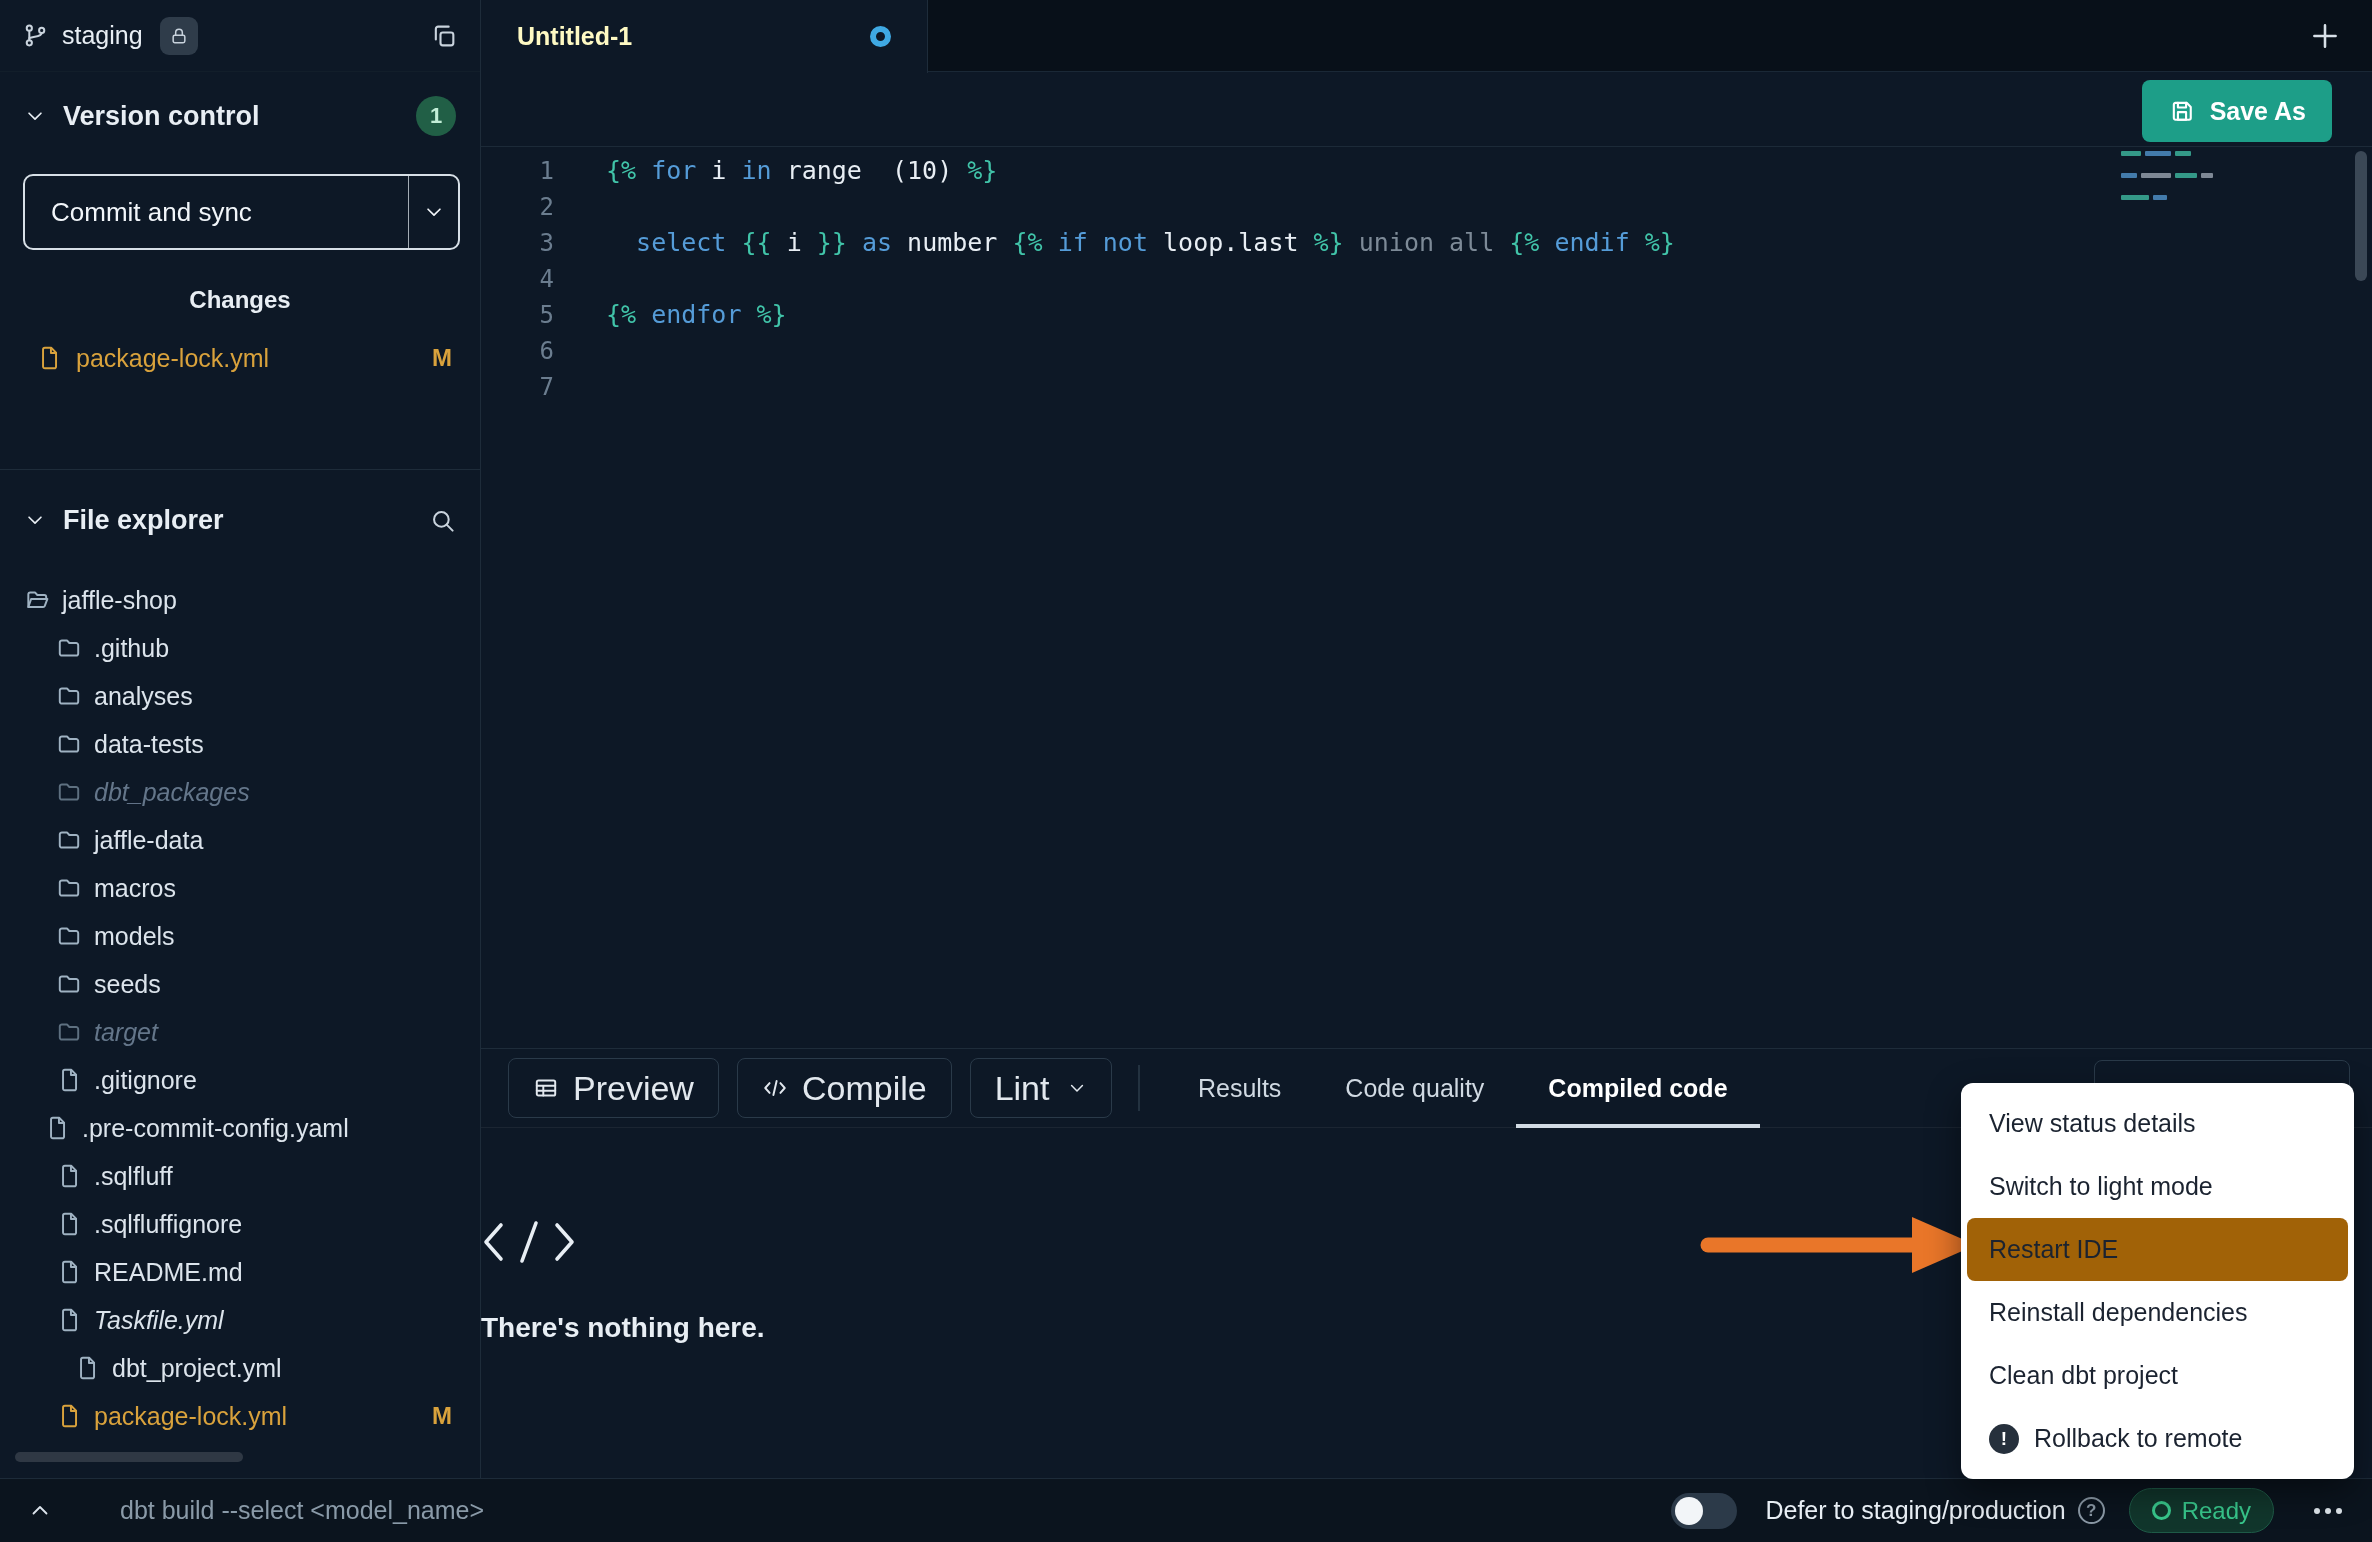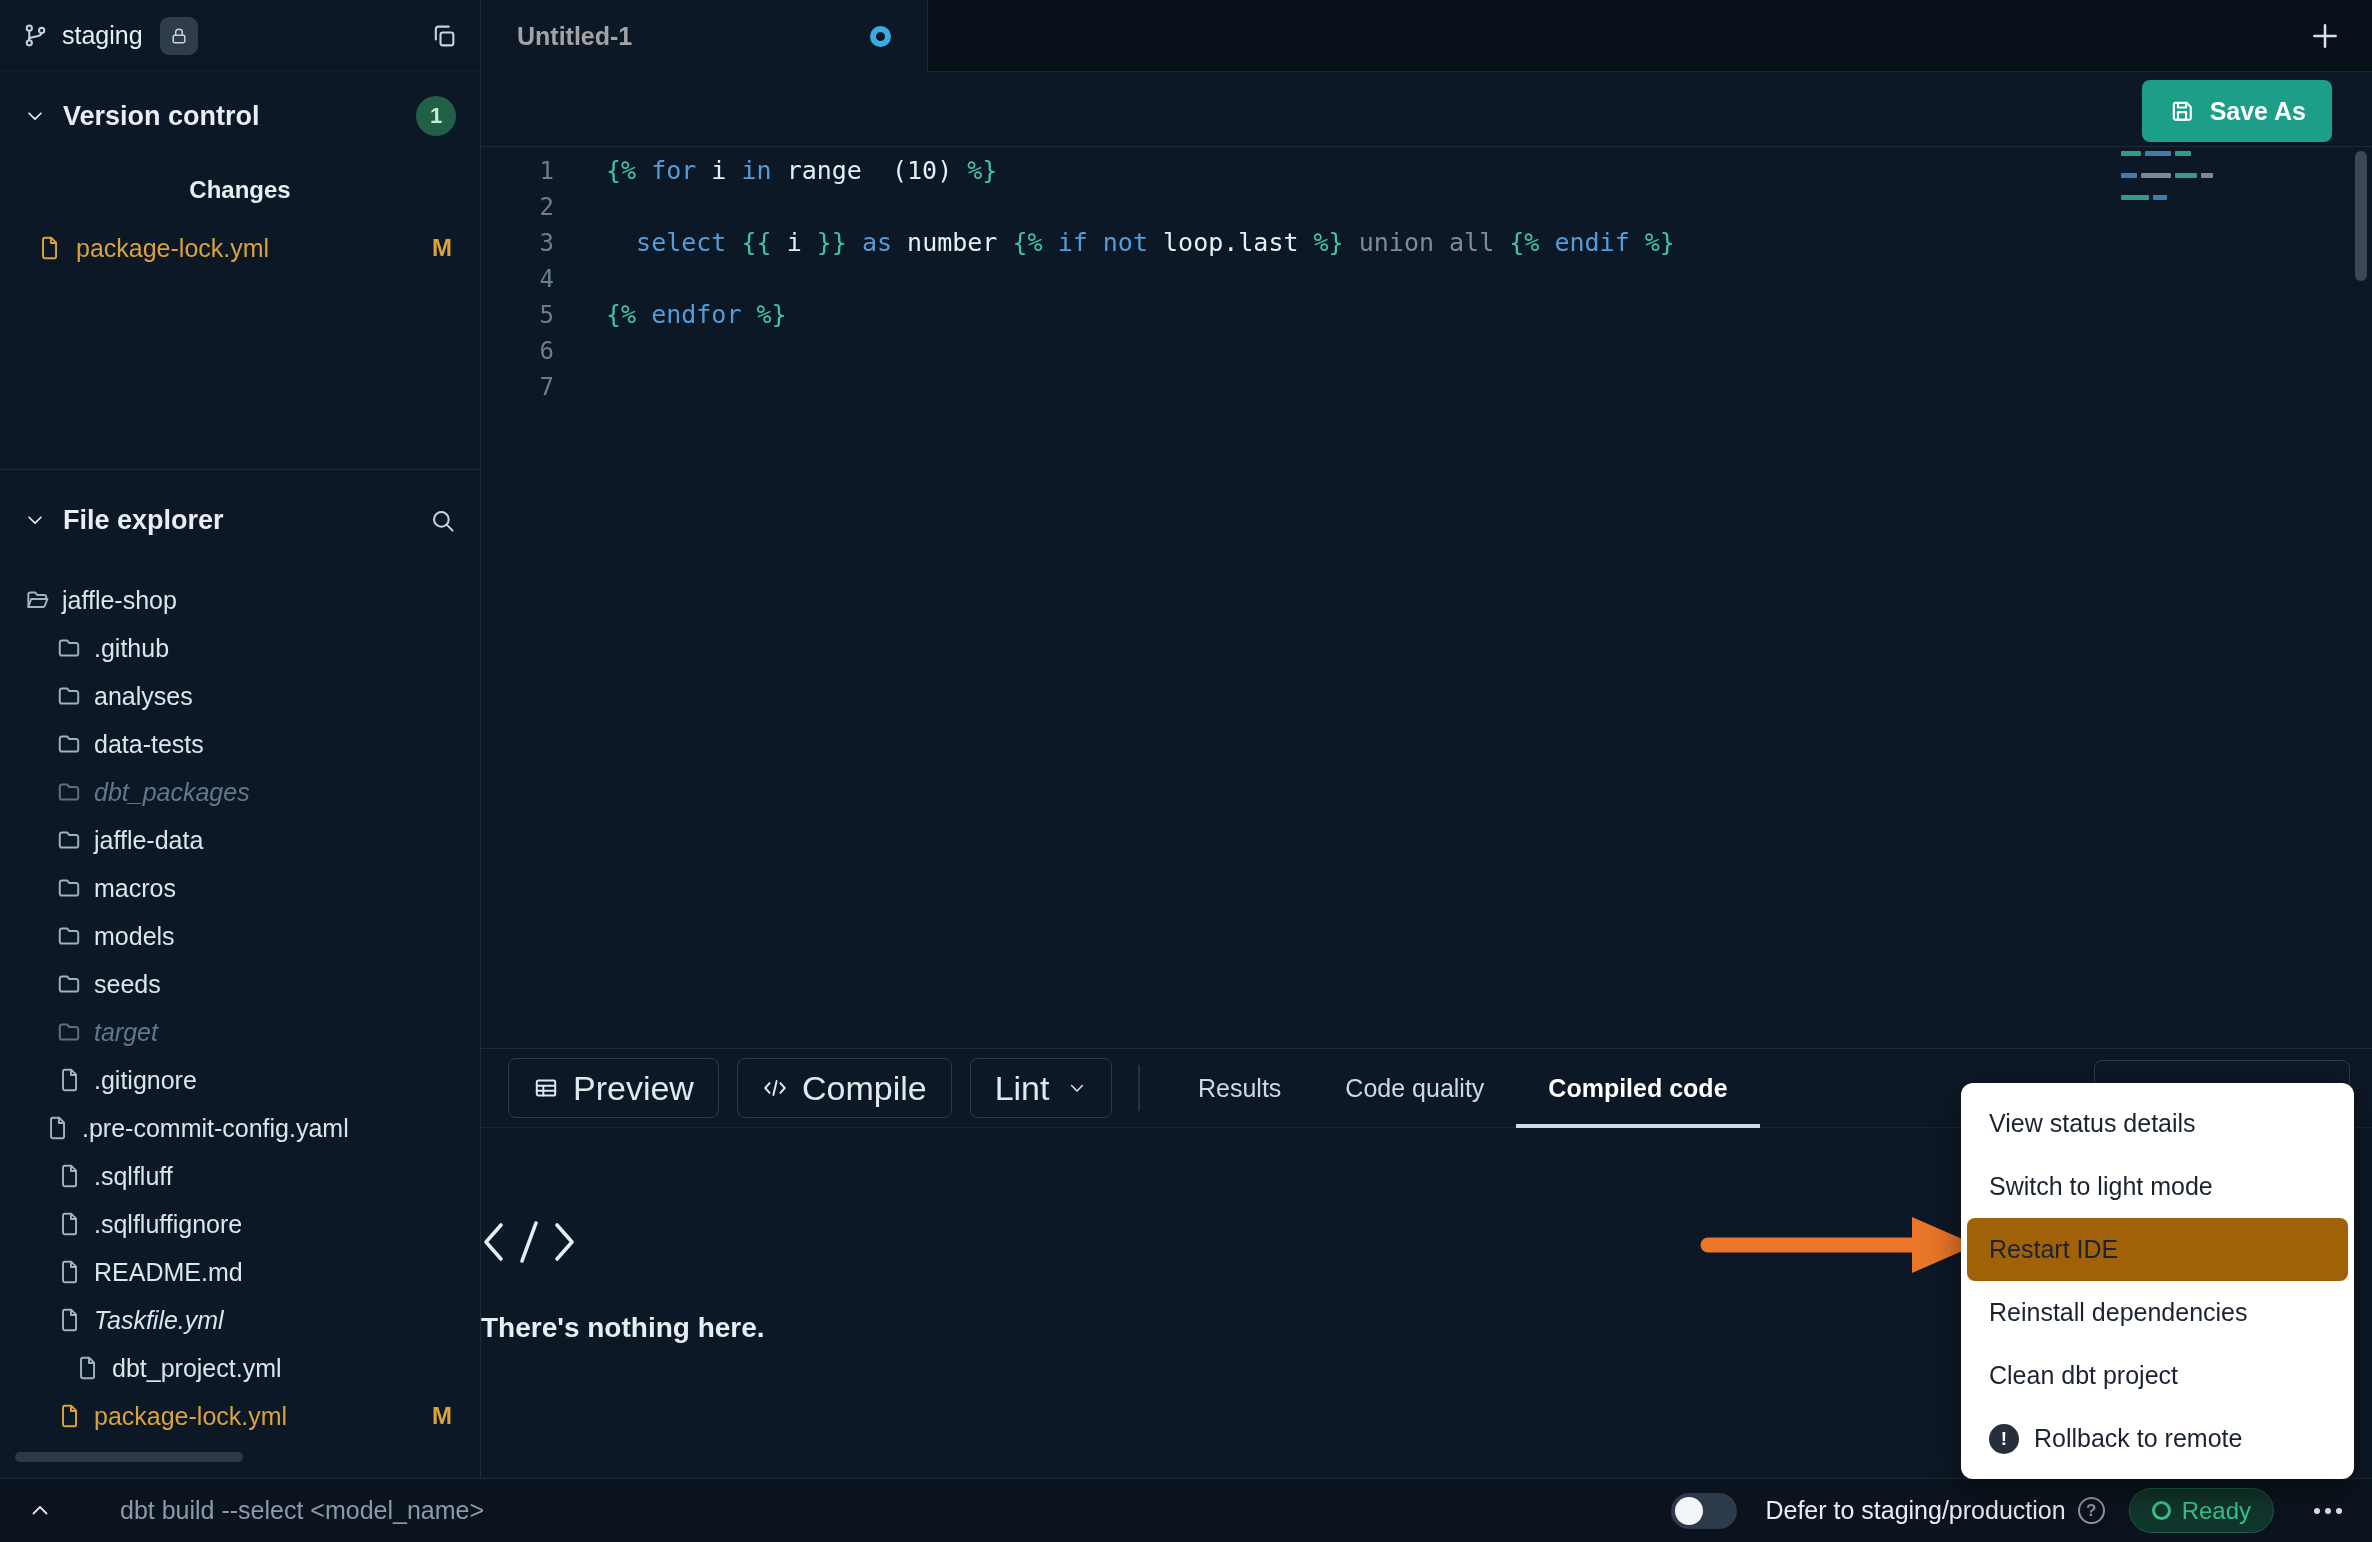--- a/index.html
+++ b/index.html
@@ -72,21 +72,21 @@
     border-radius: 5px; background: rgba(255,255,255,0.14);
   }
 
   
   .main { position: absolute; left: 481px; right: 0; top: 0; bottom: 64px; display: flex; flex-direction: column; background: #0D1826; }
   .tabbar { height: 72px; position: relative; background: #081019; flex: none; }
   .tabbar::after { content: ""; position: absolute; left: 447px; right: 0; bottom: 0; height: 1px; background: #1A2836; }
   .tab {
     position: absolute; left: 0; top: 0; width: 447px; height: 73px; background: #0D1826;
     border-right: 1.5px solid #1E2C3A; display: flex; align-items: center; padding: 0 36px;
-    font-size: 25px; font-weight: 600; z-index: 2; color: #a3a3a3;
+    font-size: 25px; font-weight: 600; z-index: 2; color: #fef9c3;
   }
   .tab-dot { margin-left: auto; width: 21px; height: 21px; border-radius: 50%; border: 6px solid #3FA9E3; }
   .tabbar-plus { position: absolute; right: 30px; top: 19px; color: #D8E0E8; }
 
   .editor-header { height: 75px; position: relative; border-bottom: 1px solid #1C2A38; flex: none; }
   .saveas-btn {
     position: absolute; top: 8px; right: 40px; height: 62px; padding: 0 26px;
     background: #1D9E88; border-radius: 8px; display: flex; align-items: center; gap: 14px;
     font-size: 25px; font-weight: 600; color: #FFFFFF; cursor: pointer;
   }
@@ -196,20 +196,28 @@
       </span>
     </div>
 
     <section class="vc-section">
       <div class="section-header">
         <svg class="icon" width="22" height="22" viewBox="0 0 24 24" stroke-width="2.2">
             <path d="M5.5 9l6.5 6.5L18.5 9"></path>
           </svg>
         <span class="section-title">Version control</span>
         <span class="vc-badge">1</span>
+      </div>
+      <div class="commit-btn">
+        <span class="commit-label">Commit and sync</span>
+        <span class="commit-chevron-seg">
+          <svg class="icon" width="22" height="22" viewBox="0 0 24 24" stroke-width="2">
+              <path d="M5.5 9l6.5 6.5L18.5 9"></path>
+            </svg>
+        </span>
       </div>
       <div class="changes-heading">Changes</div>
       <div class="changes-list">
           <div class="changes-row">
             <svg class="icon" width="26" height="26" viewBox="0 0 24 24" fill="none" stroke="currentColor" stroke-width="1.8" stroke-linecap="round" stroke-linejoin="round">
               <path d="M6.5 4.2A1.7 1.7 0 0 1 8.2 2.5H14l4.5 4.5v12.8a1.7 1.7 0 0 1-1.7 1.7H8.2a1.7 1.7 0 0 1-1.7-1.7z"></path>
               <path d="M13.8 2.8V7.3h4.6"></path>
             </svg>
             <span>package-lock.yml</span>
             <span class="row-status">M</span>

